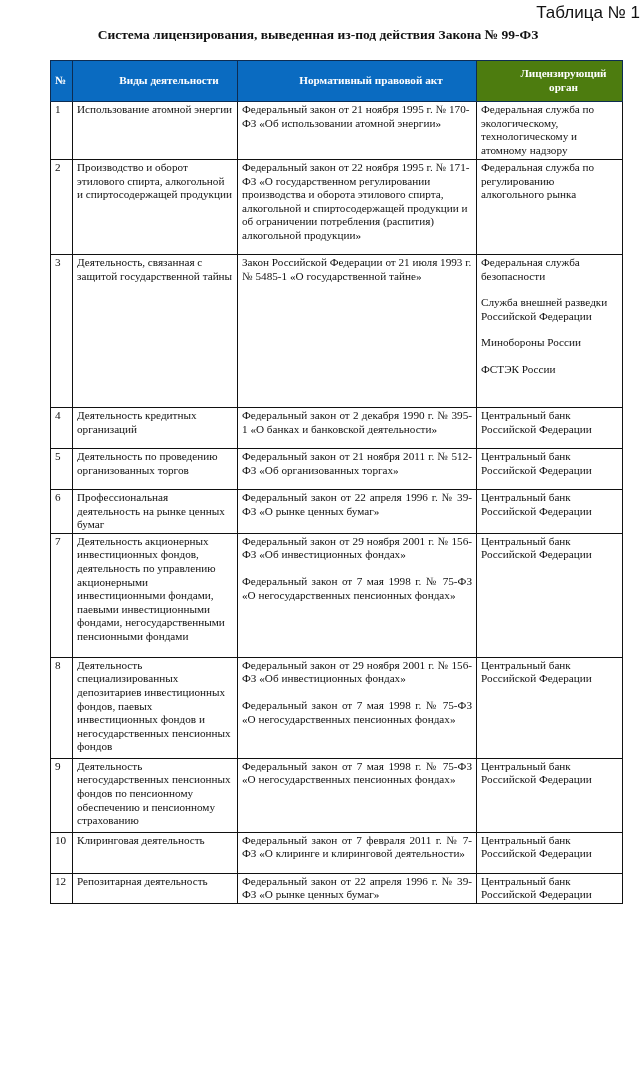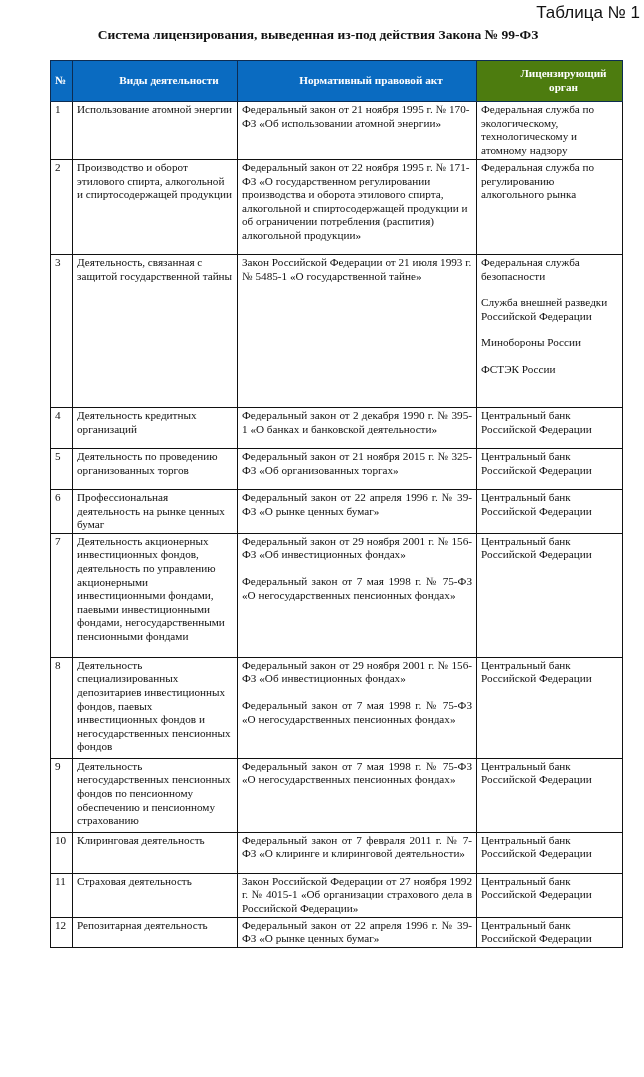--- a/index.html
+++ b/index.html
@@ -84,21 +84,21 @@
           <div class="p">Федеральный закон от 2 декабря 1990 г. № 395-1 «О банках и банковской деятельности»</div>
         </td>
         <td>
           <div class="p">Центральный банк Российской Федерации</div>
         </td>
       </tr>
       <tr style="height: 41px;">
         <td class="num">5</td>
         <td>Деятельность по проведению организованных торгов</td>
         <td class="act justify">
-          <div class="p">Федеральный закон от 21 ноября 2015 г. № 325-ФЗ «Об организованных торгах»</div>
+          <div class="p">Федеральный закон от 21 ноября 2011 г. № 512-ФЗ «Об организованных торгах»</div>
         </td>
         <td>
           <div class="p">Центральный банк Российской Федерации</div>
         </td>
       </tr>
       <tr style="height: 41px;">
         <td class="num">6</td>
         <td>Профессиональная деятельность на рынке ценных бумаг</td>
         <td class="act justify">
           <div class="p">Федеральный закон от 22 апреля 1996 г. № 39-ФЗ «О рынке ценных бумаг»</div>
@@ -144,30 +144,20 @@
       <tr style="height: 41px;">
         <td class="num">10</td>
         <td>Клиринговая деятельность</td>
         <td class="act justify">
           <div class="p">Федеральный закон от 7 февраля 2011 г. № 7-ФЗ «О клиринге и клиринговой деятельности»</div>
         </td>
         <td>
           <div class="p">Центральный банк Российской Федерации</div>
         </td>
       </tr>
-      <tr style="height: 41px;">
-        <td class="num">11</td>
-        <td>Страховая деятельность</td>
-        <td class="act justify">
-          <div class="p">Закон Российской Федерации от 27 ноября 1992 г. № 4015-1 «Об организации страхового дела в Российской Федерации»</div>
-        </td>
-        <td>
-          <div class="p">Центральный банк Российской Федерации</div>
-        </td>
-      </tr>
       <tr style="height: 30px;">
         <td class="num">12</td>
         <td>Репозитарная деятельность</td>
         <td class="act justify">
           <div class="p">Федеральный закон от 22 апреля 1996 г. № 39-ФЗ «О рынке ценных бумаг»</div>
         </td>
         <td>
           <div class="p">Центральный банк Российской Федерации</div>
         </td>
       </tr>

